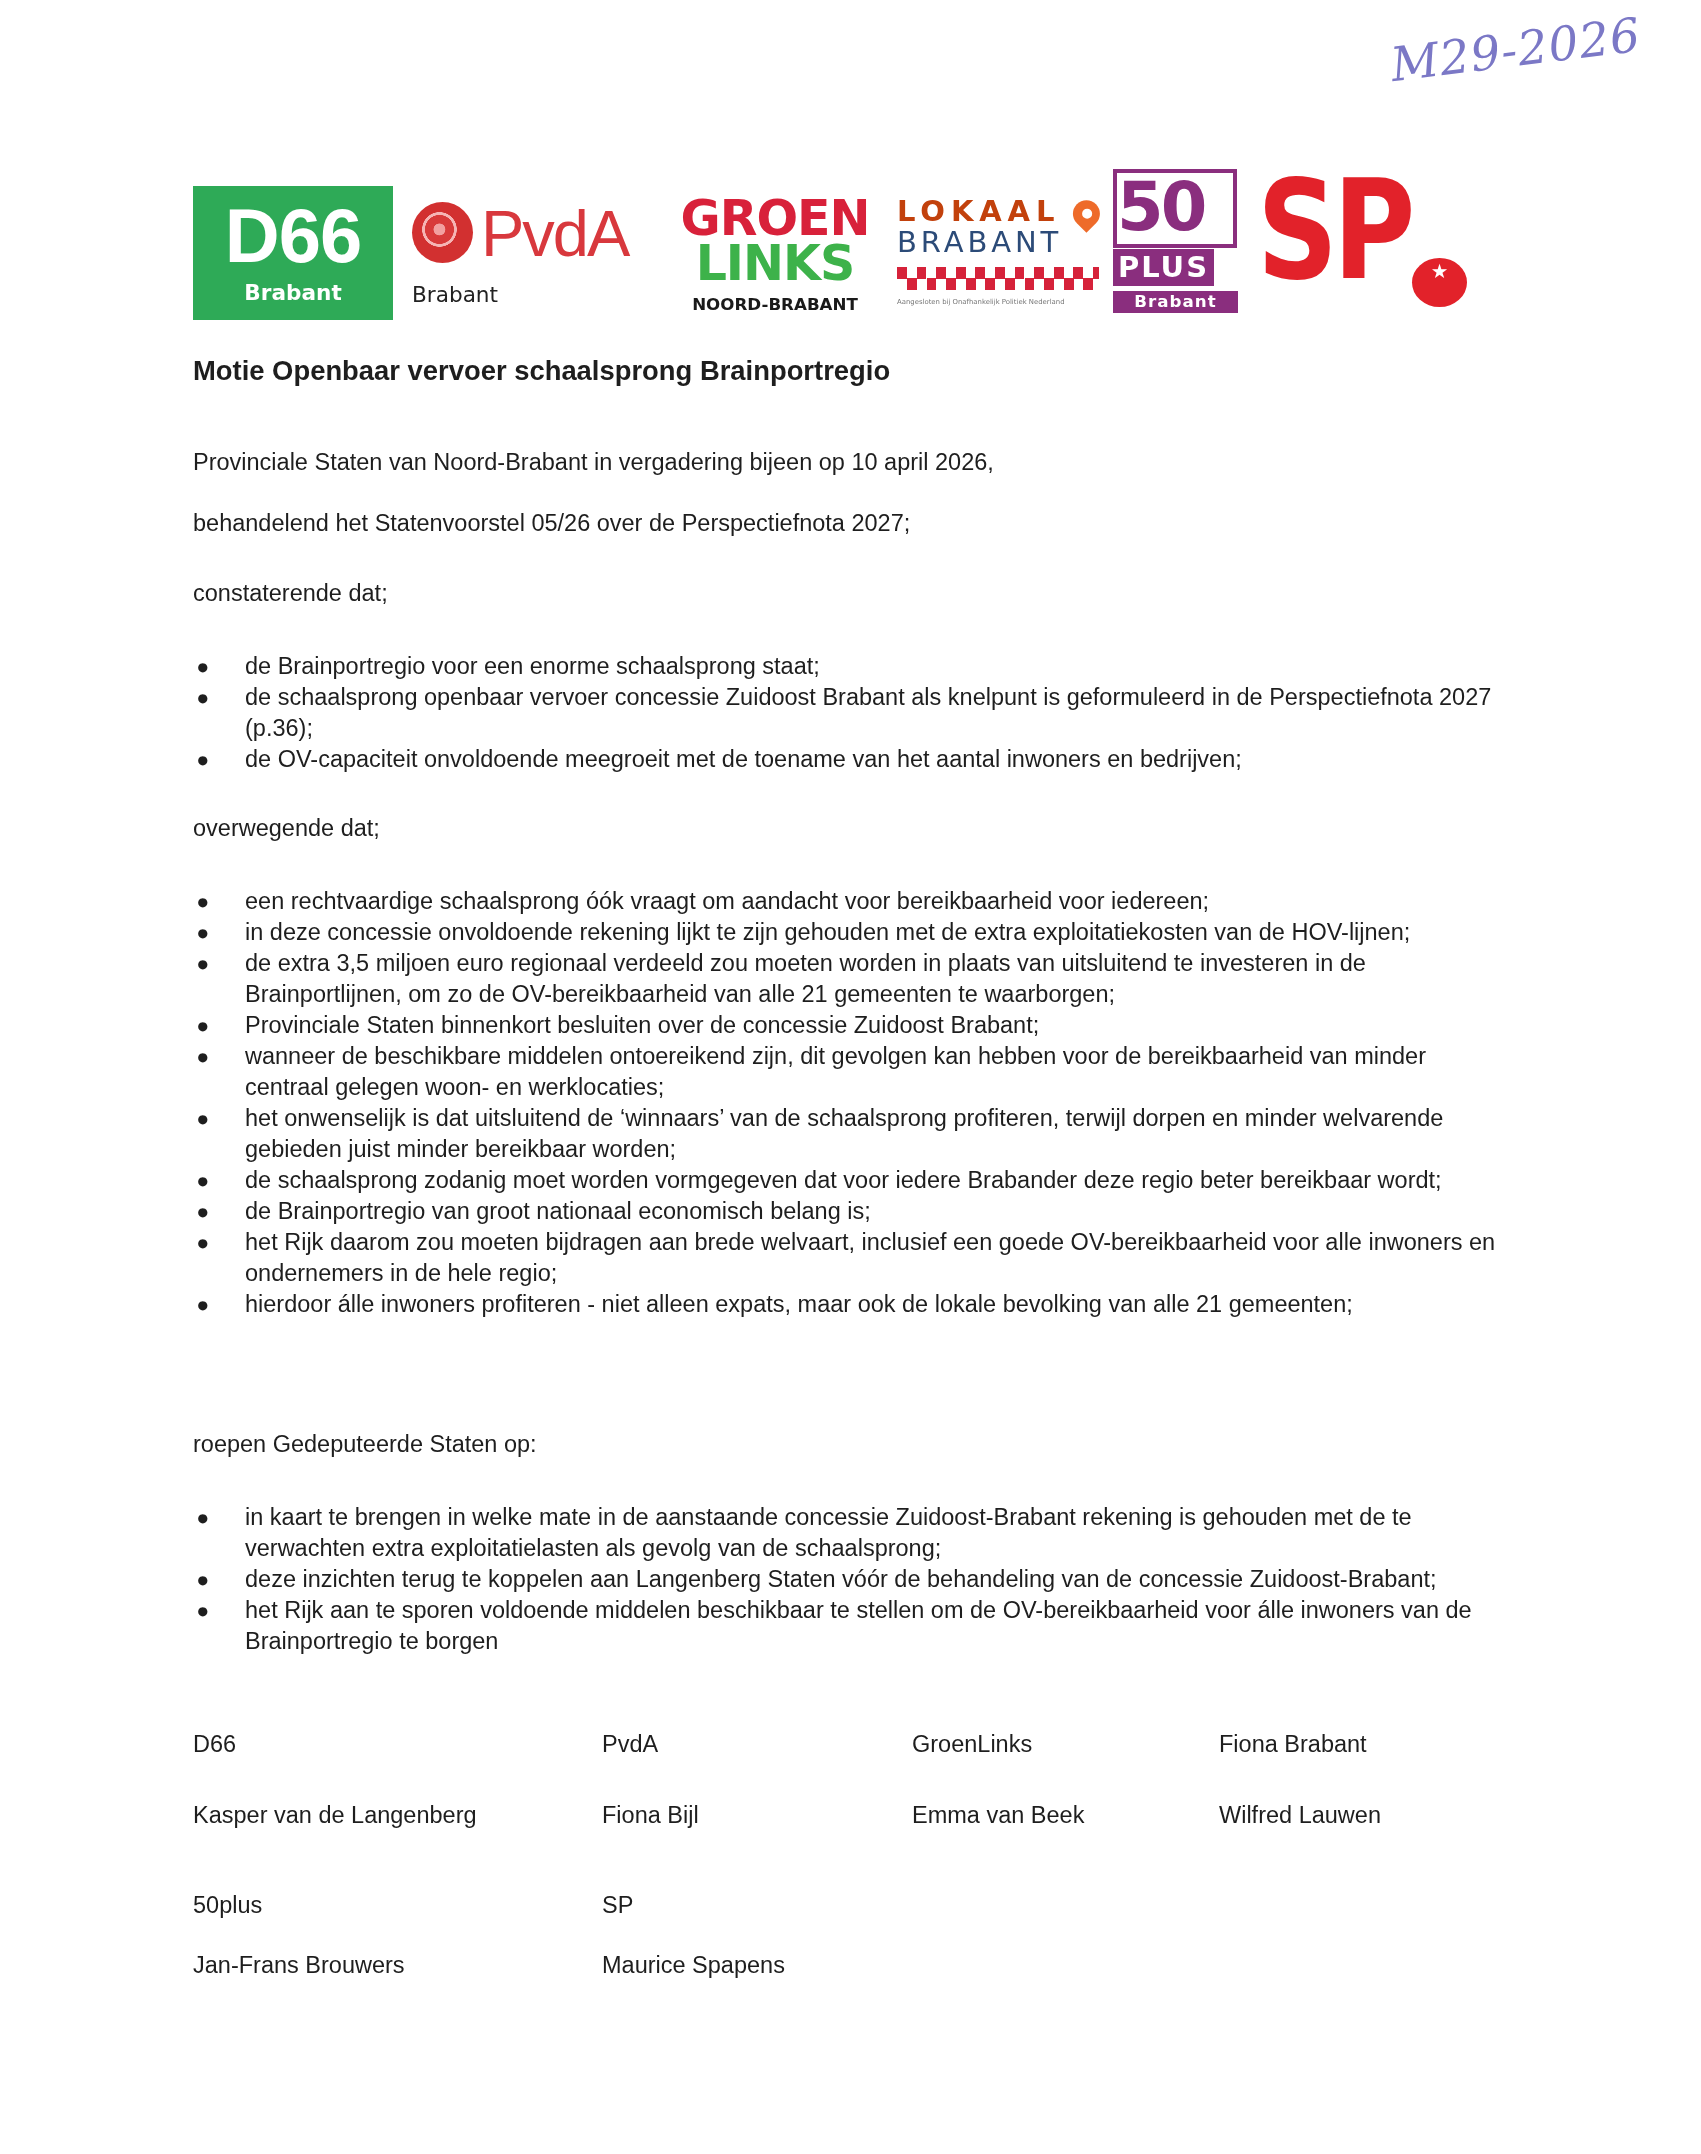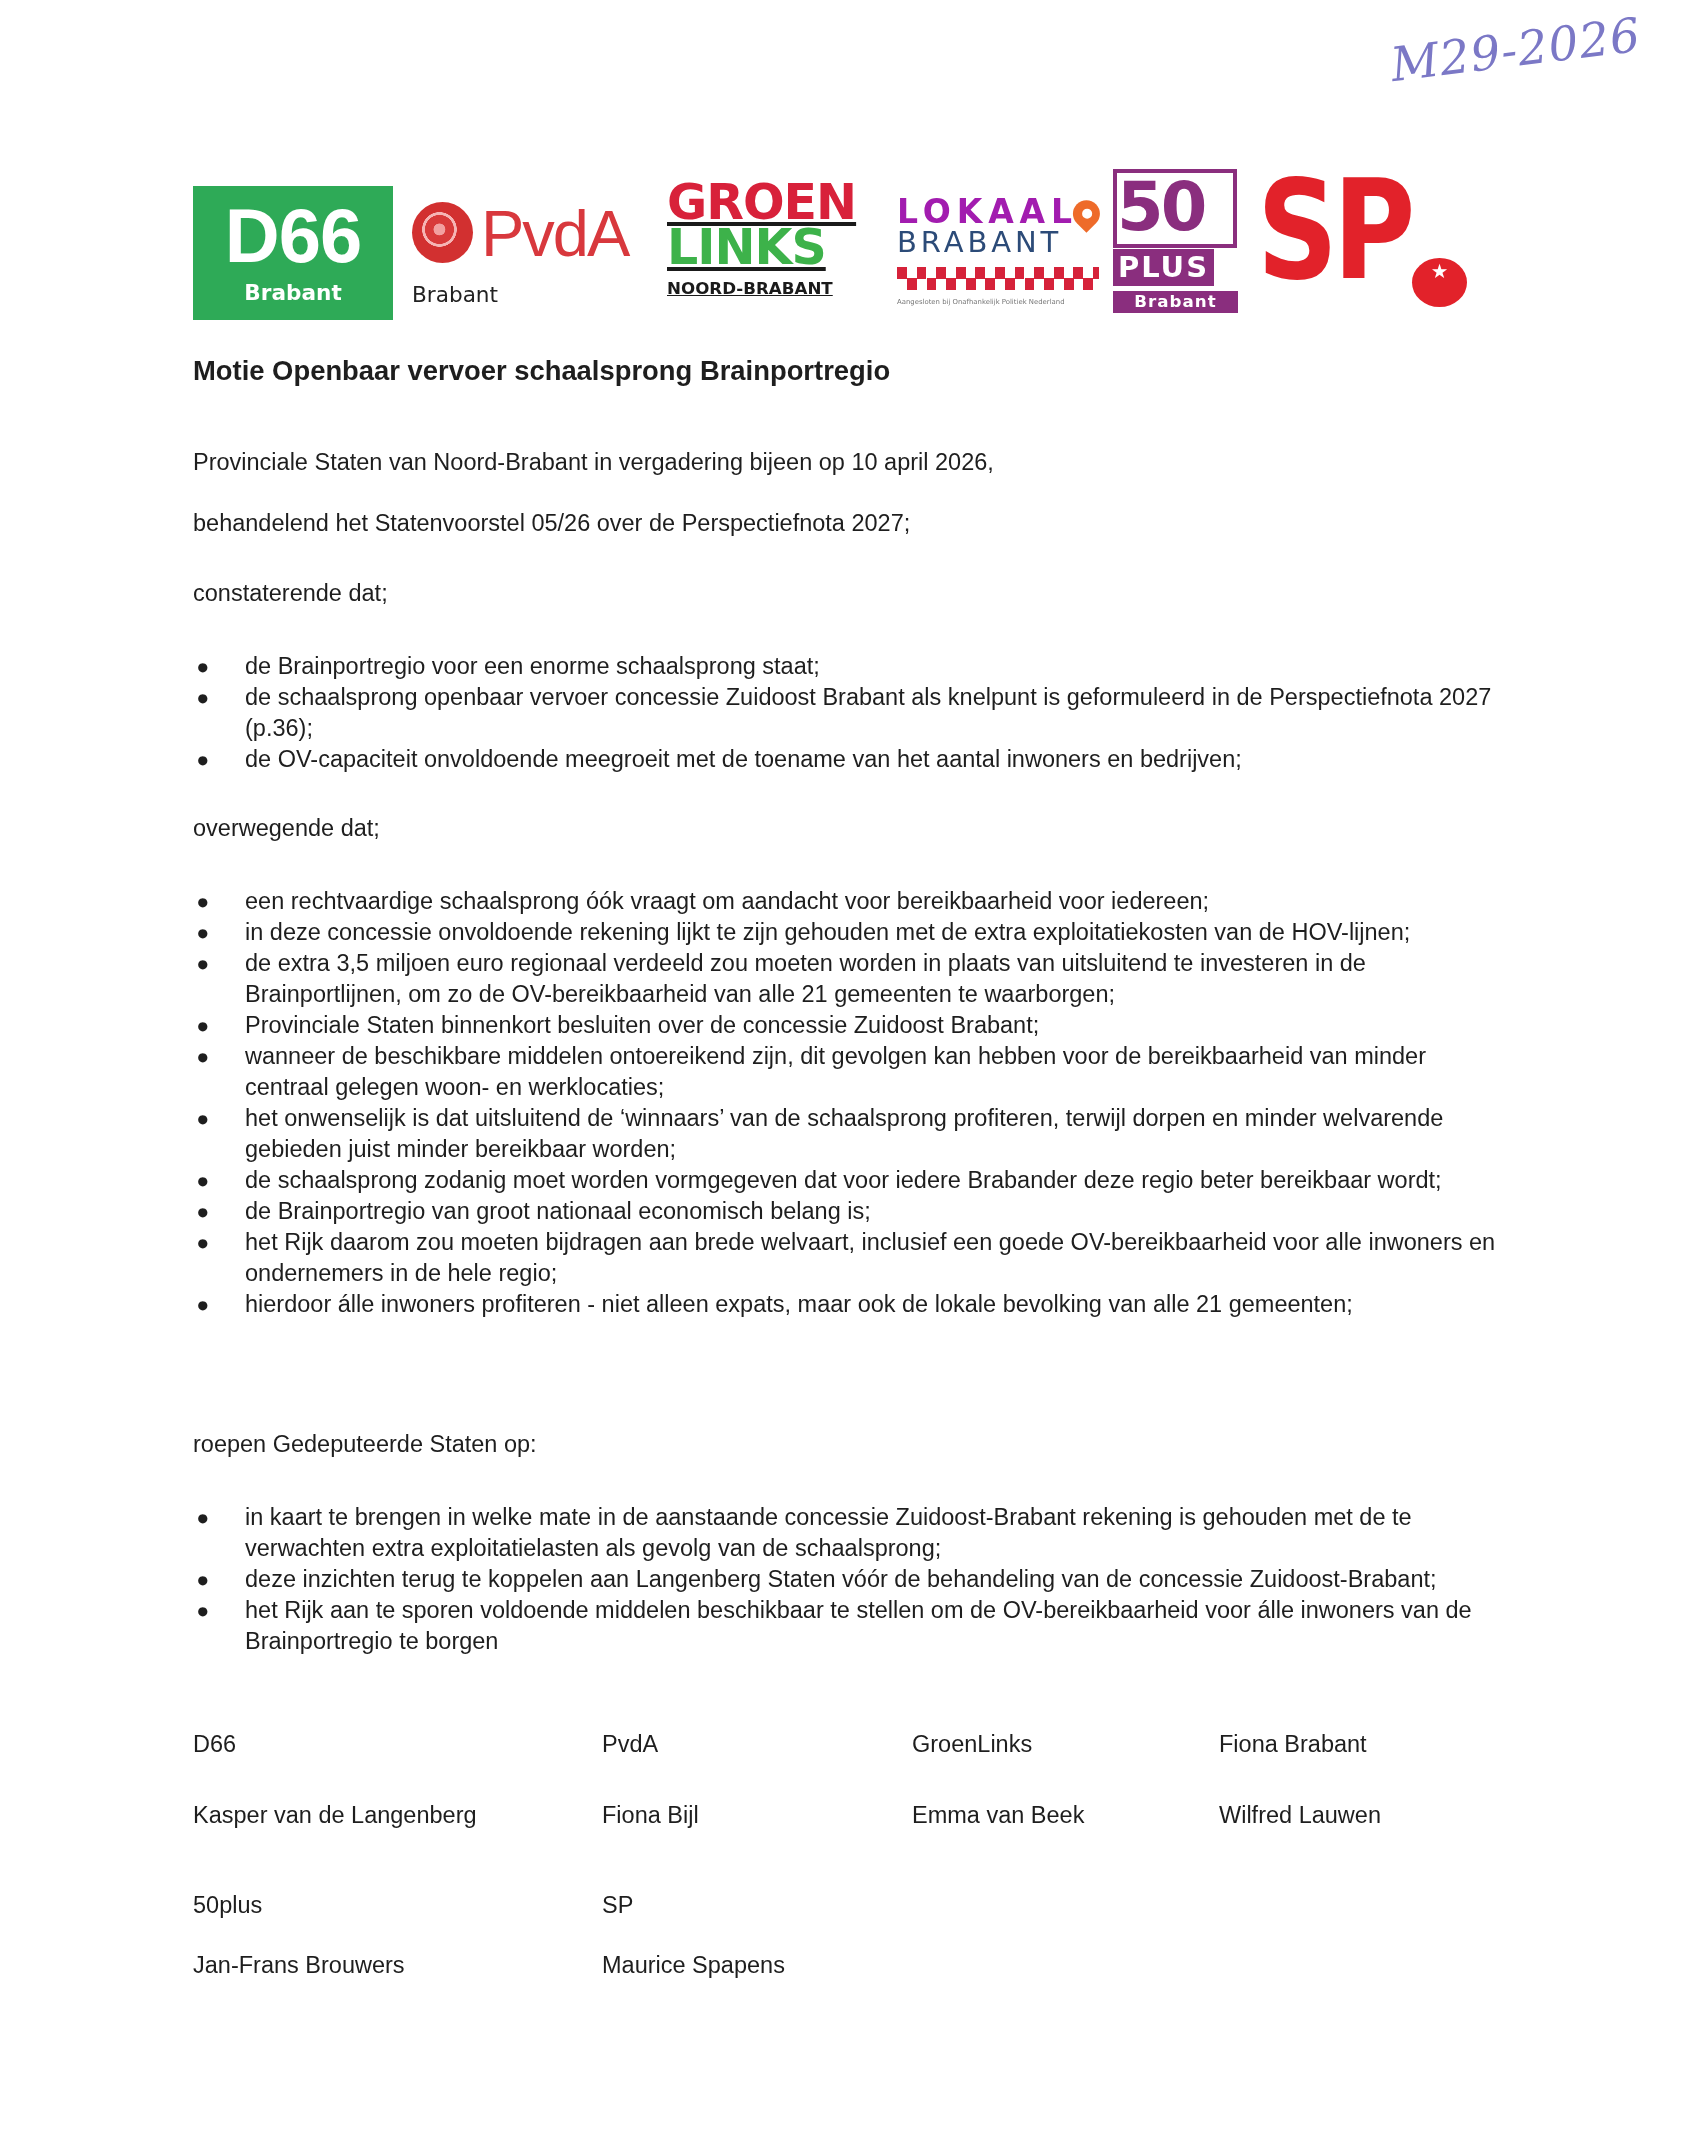--- a/index.html
+++ b/index.html
@@ -15,27 +15,27 @@
   .logo-d66 { left: 193px; top: 186px; width: 200px; height: 134px; background: #2eaa57; color: #fff; text-align: center; }
   .logo-d66 .big { font-family: "Liberation Sans", sans-serif; font-weight: bold; font-size: 76px; line-height: 1; margin-top: 11.8px; letter-spacing: -1px; }
   .logo-d66 .small { font-family: "DejaVu Sans", sans-serif; font-weight: bold; font-size: 21.6px; margin-top: 5.9px; }
 
   .logo-pvda { left: 412px; top: 196px; width: 225px; height: 118px; }
   .pvda-rose { position: absolute; left: 0; top: 5.9px; width: 61px; height: 61px; border-radius: 50%;
                background: radial-gradient(circle at 45% 45%, #f2a0a0 0 12%, #d83a3a 13% 30%, #f5b5b5 31% 36%, #d23030 37% 100%); }
   .pvda-word { position: absolute; left: 69px; top: 0px; font-size: 65px; color: #d8383d; letter-spacing: -2px; font-family: "Liberation Sans", sans-serif; }
   .pvda-sub { position: absolute; left: 0; top: 86px; font-family: "DejaVu Sans", sans-serif; font-size: 21.6px; color: #222; }
 
-  .logo-gl { left: 667px; top: 180px; width: 216px; height: 123px; text-align: left; text-decoration: underline; }
+  .logo-gl { left: 667px; top: 196px; width: 216px; height: 123px; text-align: center; }
   .gl-groen { font-family: "DejaVu Sans", sans-serif; font-weight: bold; font-size: 49px; color: #d8213a; line-height: 45px; letter-spacing: -1px; }
   .gl-links { font-family: "DejaVu Sans", sans-serif; font-weight: bold; font-size: 49px; color: #3db24a; line-height: 45px; letter-spacing: -1px; }
   .gl-sub { font-family: "DejaVu Sans", sans-serif; font-weight: bold; font-size: 16.7px; color: #1a1a1a; margin-top: 8px; }
 
   .logo-lokaal { left: 897px; top: 196px; width: 211px; height: 123px; }
-  .lok-top { font-family: "DejaVu Sans", sans-serif; font-weight: bold; font-size: 33px; color: #a21caf; letter-spacing: 5.9px; line-height: 31px; }
+  .lok-top { font-family: "DejaVu Sans", sans-serif; font-weight: bold; font-size: 29px; color: #c2410c; letter-spacing: 5.9px; line-height: 31px; }
   .lok-mid { font-family: "DejaVu Sans", sans-serif; font-size: 29px; color: #2c4b78; letter-spacing: 3.9px; line-height: 31px; }
   .lok-pin { position: absolute; left: 176px; top: 3.9px; width: 27.4px; height: 27.4px; background: #ee6b2a; border-radius: 50% 50% 50% 0; transform: rotate(-45deg); }
   .lok-pin::after { content: ""; position: absolute; left: 8.8px; top: 8.8px; width: 9.8px; height: 9.8px; border-radius: 50%; background: #fff; }
   .lok-checks2 { position: absolute; left: 9.8px; top: 82px; width: 192px; height: 11.8px;
                  background: repeating-linear-gradient(90deg, #d6223a 0 9.8px, transparent 9.8px 19.6px); }
   .lok-checks1 { position: absolute; left: 0; top: 71px; width: 202px; height: 11.8px;
                  background: repeating-linear-gradient(90deg, #d6223a 0 9.8px, transparent 9.8px 19.6px); }
   .lok-sub { position: absolute; left: 0; top: 102px; font-size: 6.9px; color: #777; white-space: nowrap; font-family: "DejaVu Sans", sans-serif; }
 
   .logo-50 { left: 1111px; top: 169px; width: 127px; height: 145px; }

